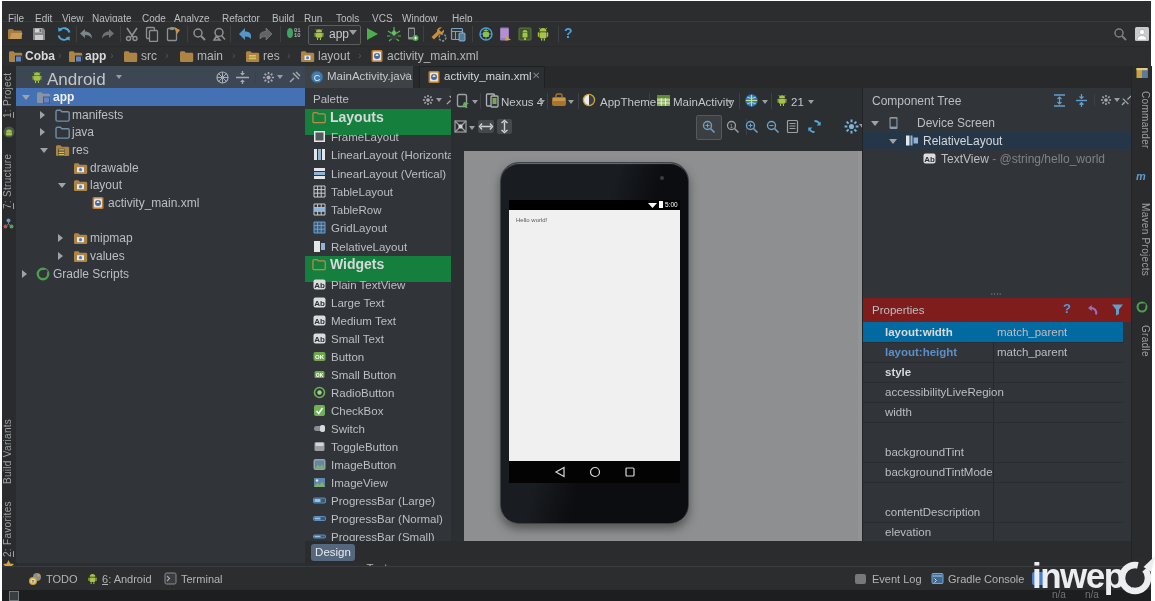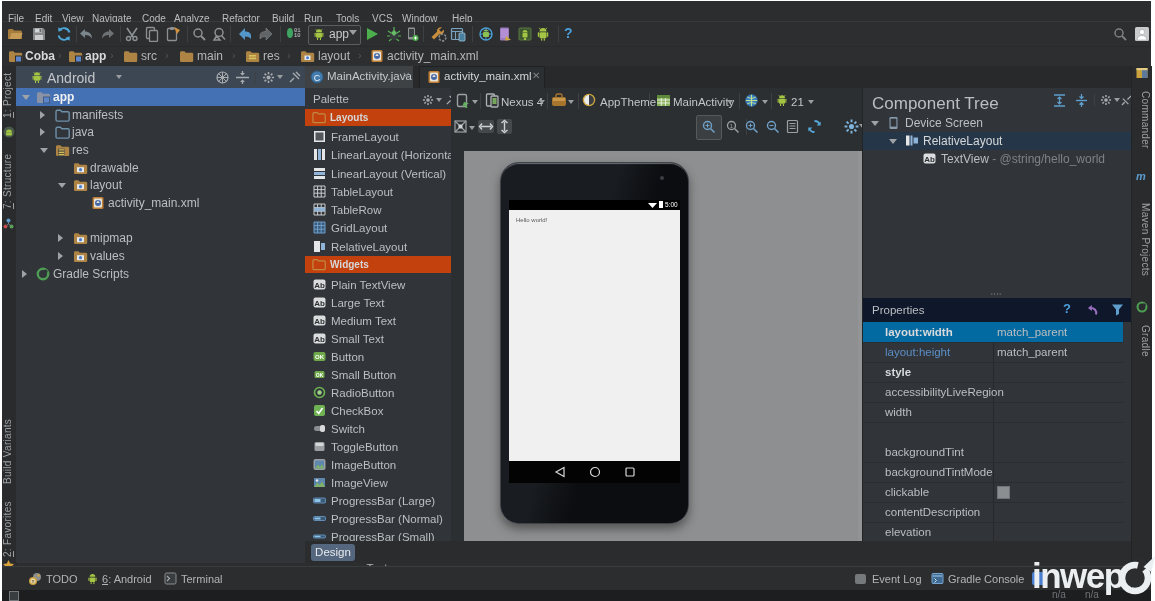--- a/index.html
+++ b/index.html
@@ -29,21 +29,21 @@
   .sep{position:absolute;top:4px;width:1px;height:16px;background:#3e4143;}
   .treerow{position:absolute;left:0;width:100%;height:18px;color:#bcbfc1;font-size:12px;line-height:18px;}
   .arrow{position:absolute;width:0;height:0;}
   .ar-r{border-left:5px solid #a0a3a5;border-top:4px solid transparent;border-bottom:4px solid transparent;top:5px;}
   .ar-d{border-top:5px solid #a0a3a5;border-left:4px solid transparent;border-right:4px solid transparent;top:7px;}
   .icon{position:absolute;top:2px;}
   .lbl{position:absolute;top:0;}
   .pitem{position:absolute;left:0;width:100%;height:18px;font-size:11.5px;color:#bcbfc1;line-height:18px;white-space:nowrap;}
   .pitem svg{position:absolute;left:8px;top:2px;}
   .pitem .pl{position:absolute;left:26px;top:0;}
-  .pcat{position:absolute;left:0;width:146px;height:17px;background:#c2410c;font-size:10px;font-weight:bold;color:#d6d8da;line-height:17px;}
+  .pcat{position:absolute;left:0;width:146px;height:26px;background:#15803d;font-size:14px;font-weight:bold;color:#d6d8da;line-height:17px;}
   .pcat svg{position:absolute;left:7px;top:2px;}
   .pcat .pl{position:absolute;left:25px;top:0;}
   .prow{position:absolute;left:0;width:100%;height:20px;font-size:11.5px;line-height:20px;border-bottom:1px solid #2a2d30;}
   .prow .k{position:absolute;left:22px;color:#bcbfc1;}
   .prow .v{position:absolute;left:134px;color:#bcbfc1;}
   .vsep{position:absolute;width:1px;background:#26282a;}
   .vtextL{position:absolute;left:2px;width:14px;writing-mode:vertical-rl;transform:rotate(180deg);
           font-size:10px;color:#9ea1a4;text-align:center;letter-spacing:.3px;}
   .vtextR{position:absolute;left:1133px;width:18px;writing-mode:vertical-rl;
           font-size:10px;color:#9ea1a4;text-align:center;letter-spacing:.3px;}
@@ -338,21 +338,21 @@
   <div id="projhdr" class="abs">
     <svg class="icon" style="left:14px;top:4px" width="14" height="14" viewBox="0 0 14 14">
         <path d="M4 5.2a3 3 0 0 1 6 0z" fill="#a4c443"></path>
         <path d="M4.6 3.4l-.8-1.2M9.4 3.4l.8-1.2" stroke="#a4c443" stroke-width=".8"></path>
         <rect x="4" y="5.8" width="6" height="5" rx="1" fill="#a4c443"></rect>
         <rect x="2.6" y="5.8" width="1.1" height="4" rx=".5" fill="#a4c443"></rect>
         <rect x="10.3" y="5.8" width="1.1" height="4" rx=".5" fill="#a4c443"></rect>
         <rect x="5" y="11" width="1.1" height="2" fill="#a4c443"></rect>
         <rect x="7.9" y="11" width="1.1" height="2" fill="#a4c443"></rect>
       </svg>
-    <span class="abs" style="left:31px;top:4px;font-size:14px;color:#c3c6c8">Android</span>
+    <span class="abs" style="left:31px;top:4px;font-size:17px;color:#c3c6c8">Android</span>
     <span class="abs" style="left:100px;top:9px;width:0;height:0;border-top:4px solid #9a9ea1;border-left:3.5px solid transparent;border-right:3.5px solid transparent"></span>
     <svg class="icon" style="left:200px;top:5px" width="13" height="13" viewBox="0 0 13 13">
         <circle cx="6.5" cy="6.5" r="5.5" stroke="#a7abad" stroke-width="1.2" fill="none"></circle>
         <path d="M6.5 1v11M1 6.5h11M2.6 2.6l7.8 7.8M10.4 2.6l-7.8 7.8" stroke="#a7abad" stroke-width="1"></path>
       </svg>
     <svg class="icon" style="left:220px;top:5px" width="13" height="13" viewBox="0 0 13 13">
         <path d="M6.5 0v4M6.5 13V9M0 6.5h13" stroke="#a7abad" stroke-width="1.3"></path>
         <path d="M6.5 8.5L4 11h5zM6.5 4.5L4 2h5z" fill="#a7abad"></path>
       </svg>
     <div class="sep" style="left:239px;top:5px;height:12px"></div>
@@ -690,21 +690,21 @@
     <svg class="abs" style="left:125px;top:315px" width="12" height="12" viewBox="0 0 12 12">
         <circle cx="6" cy="6" r="4.5" fill="none" stroke="#d8d8d8" stroke-width="1.2"></circle>
       </svg>
     <svg class="abs" style="left:160px;top:315px" width="12" height="12" viewBox="0 0 12 12">
         <rect x="2" y="2" width="8" height="8" rx="1" fill="none" stroke="#d8d8d8" stroke-width="1.2"></rect>
       </svg>
     <div class="abs" style="left:196px;top:25px;width:4px;height:4px;border-radius:50%;background:#3a3e44"></div>
   </div>
   <div class="abs" style="left:858px;top:151px;width:4px;height:390px;background:#929496"></div>
   <div id="rightpanel" class="abs">
-    <span class="abs" style="left:9px;top:6px;font-size:17px;color:#bcbfc1">Component Tree</span>
+    <span class="abs" style="left:9px;top:6px;font-size:12px;color:#bcbfc1">Component Tree</span>
     <svg class="abs" style="left:190px;top:6px" width="13" height="13" viewBox="0 0 13 13">
         <path d="M1 1h11M1 12h11" stroke="#5f9fce" stroke-width="1.4"></path>
         <path d="M6.5 3v7M4.5 5l2-2 2 2M4.5 8l2 2 2-2" stroke="#5f9fce" stroke-width="1.2" fill="none"></path>
       </svg>
     <svg class="abs" style="left:212px;top:6px" width="13" height="13" viewBox="0 0 13 13">
         <path d="M1 6.5h11" stroke="#5f9fce" stroke-width="1.4"></path>
         <path d="M6.5 0v4M6.5 13V9M4.5 2.5l2 2 2-2M4.5 10.5l2-2 2 2" stroke="#5f9fce" stroke-width="1.2" fill="none"></path>
       </svg>
     <div class="sep" style="left:231px;top:6px;height:12px"></div>
     <svg class="abs" style="left:237px;top:6px" width="12" height="12" viewBox="0 0 13 13">
@@ -714,78 +714,74 @@
     <span class="abs" style="left:251px;top:10px;width:0;height:0;border-top:4px solid #9a9ea1;border-left:3px solid transparent;border-right:3px solid transparent"></span>
     <svg class="abs" style="left:258px;top:6px" width="12" height="12" viewBox="0 0 13 13">
         <path d="M11 2L7 6M2 5l6 6M1 12l3-3" stroke="#a7abad" stroke-width="1.4"></path>
       </svg>
     <div class="treerow" style="top:26px">
         <span class="arrow ar-d" style="left:8px"></span>
       <svg class="icon" style="left:24px;top:2px" width="13" height="14" viewBox="0 0 13 14">
           <rect x="2.5" y="1" width="8" height="12" rx="1.2" fill="#8a9bb0"></rect>
           <rect x="3.6" y="2.6" width="5.8" height="8" fill="#313539"></rect>
         </svg>
-      <span class="lbl" style="left:42px">Device Screen</span>
+      <span class="lbl" style="left:54px">Device Screen</span>
       </div>
     <div class="treerow" style="top:44px;background:#253648;color:#d5d8da">
       <span class="arrow ar-d" style="left:26px"></span>
       <svg class="icon" style="left:42px;top:2px" width="14" height="13" viewBox="0 0 14 13">
           <rect x="1" y="1.5" width="3.5" height="10" fill="#e4e6e8"></rect>
           <rect x="5.5" y="1.5" width="2" height="10" fill="#8fb4d8"></rect>
           <rect x="8.5" y="3.5" width="4.5" height="6" fill="#8fb4d8"></rect>
         </svg>
       <span class="lbl" style="left:60px">RelativeLayout</span>
       </div>
     <div class="treerow" style="top:62px">
       <svg class="icon" style="left:60px;top:2px" width="13" height="13" viewBox="0 0 13 13">
           <rect x="0.5" y="1.5" width="12" height="10" rx="2" fill="#dadcde"></rect>
           <text x="6.5" y="9.5" text-anchor="middle" font-size="8" font-weight="bold" fill="#2e3133">Ab</text>
         </svg>
       <span class="lbl" style="left:78px">TextView <span style="color:#7e8285">- @string/hello_world</span></span>
       </div>
     <span class="abs" style="left:128px;top:203px;font-size:9px;color:#6f7478;letter-spacing:1px">''''</span>
-    <div class="abs" style="left:0;top:210px;width:269px;height:24px;background:#0f172a">
+    <div class="abs" style="left:0;top:210px;width:269px;height:24px;background:#7f1d1d">
       <span class="abs" style="left:9px;top:6px;font-size:11.5px;color:#bcbfc1">Properties</span>
       <span class="abs" style="left:200px;top:3px;font-size:13px;font-weight:bold;color:#4b9fda">?</span>
       <svg class="abs" style="left:222px;top:5px" width="14" height="14" viewBox="0 0 14 14">
           <path d="M11 11.5c1-4-1.5-6.5-5.5-6.5" stroke="#9a6fc0" stroke-width="2" fill="none"></path>
           <path d="M6.8 2L3 5l3.8 3z" fill="#9a6fc0"></path>
         </svg>
       <svg class="abs" style="left:248px;top:5px" width="13" height="13" viewBox="0 0 13 13">
           <path d="M1 1.5h11L8 6.5v4.5l-3 1.5v-6z" fill="#5f9fce"></path>
         </svg>
     </div>
     <div class="abs" style="top:234px;left:0;width:260px;height:219px">
       <div class="vsep" style="left:130px;top:0;height:219px"></div>
       <div class="prow" style="top:0;background:#0369a1">
           <span class="k" style="font-weight:bold;color:#d8dadc">layout:width</span>
           <span class="v">match_parent</span>
         </div>
       <div class="prow" style="top:20px">
-          <span class="k" style="color:#5b8fc8;font-weight:normal">layout:height</span>
+          <span class="k" style="color:#5b8fc8;font-weight:bold">layout:height</span>
           <span class="v">match_parent</span>
         </div>
       <div class="prow" style="top:60px">
           <span class="k">accessibilityLiveRegion</span>
         </div>
       <div class="prow" style="top:40px">
           <span class="k" style="font-weight:bold;color:#d8dadc">style</span>
         </div>
       <div class="prow" style="top:80px">
           <span class="k">width</span>
         </div>
       <div class="prow" style="top:120px">
           <span class="k">backgroundTint</span>
         </div>
       <div class="prow" style="top:140px">
           <span class="k">backgroundTintMode</span>
-        </div>
-      <div class="prow" style="top:160px">
-          <span class="k">clickable</span>
-          <span class="v" style="top:4px;width:11px;height:11px;background:#8a8e91;border:1px solid #6f7478"></span>
         </div>
       <div class="prow" style="top:180px">
           <span class="k">contentDescription</span>
         </div>
       <div class="prow" style="top:200px">
           <span class="k">elevation</span>
         </div>
     </div>
   </div>
   <div id="bottomtabs" class="abs">

